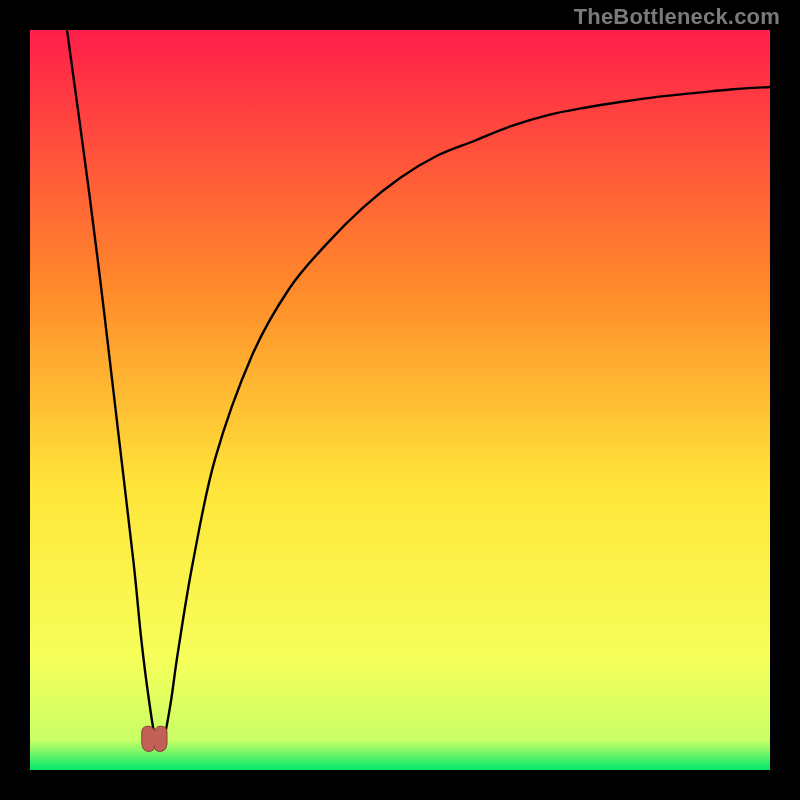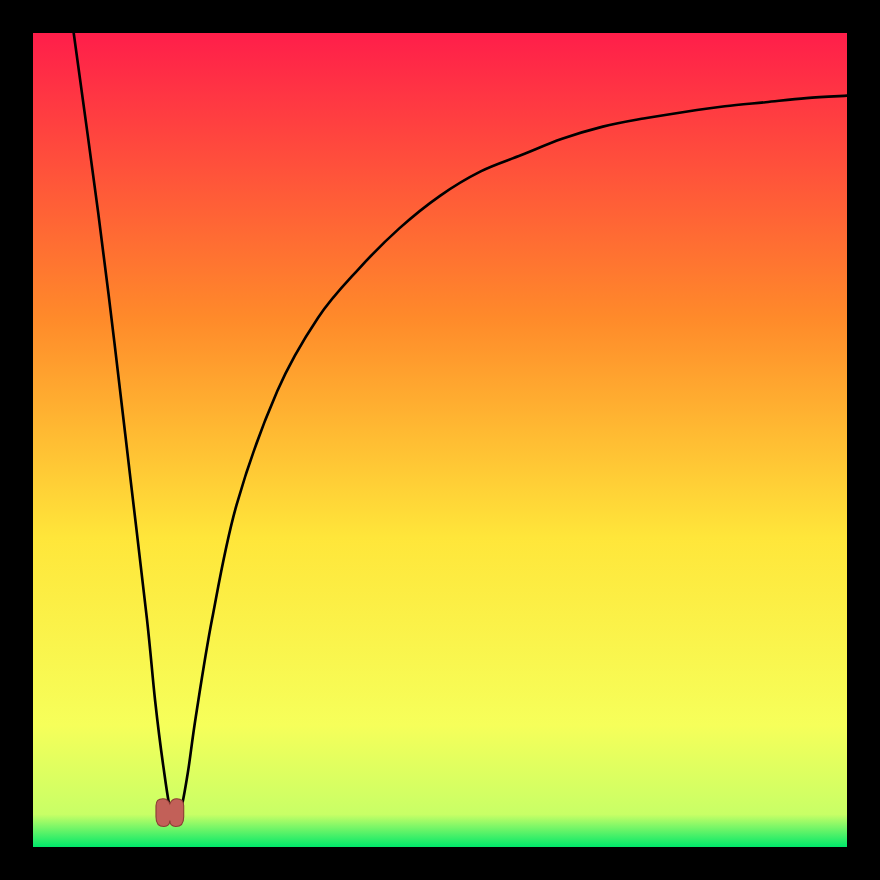--- a/index.html
+++ b/index.html
@@ -62,13 +62,14 @@
      q 0 5.3999999999999995 5.3999999999999995 5.3999999999999995
      q 7.2 0 7.2 -9
      l 0 -9.9
      q 0 -6.3 -6.3 -6.3
      q -4.5 0 -6.3 4.5
      q -1.8 -4.5 -6.3 -4.5
      q -6.3 0 -6.3 6.3
      Z"></path>
     </svg>
   </div>
+  <div class="watermark">TheBottleneck.com</div>
 </div>
 
 </body></html>

